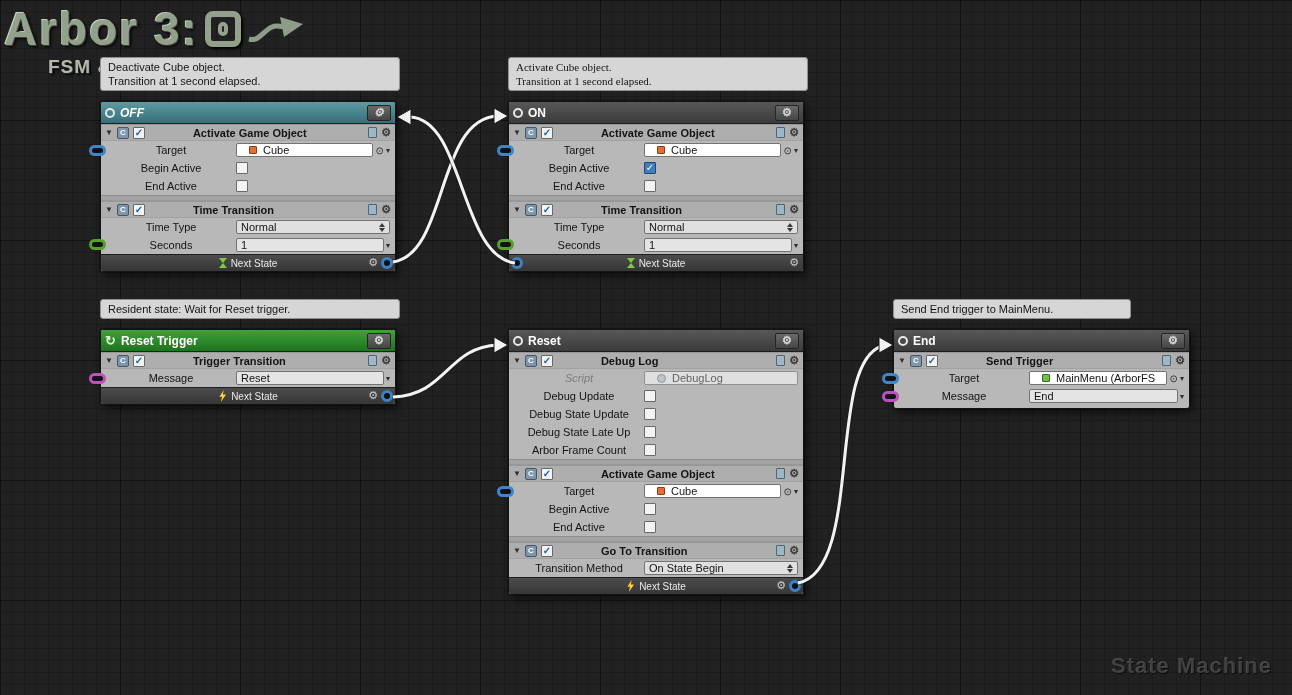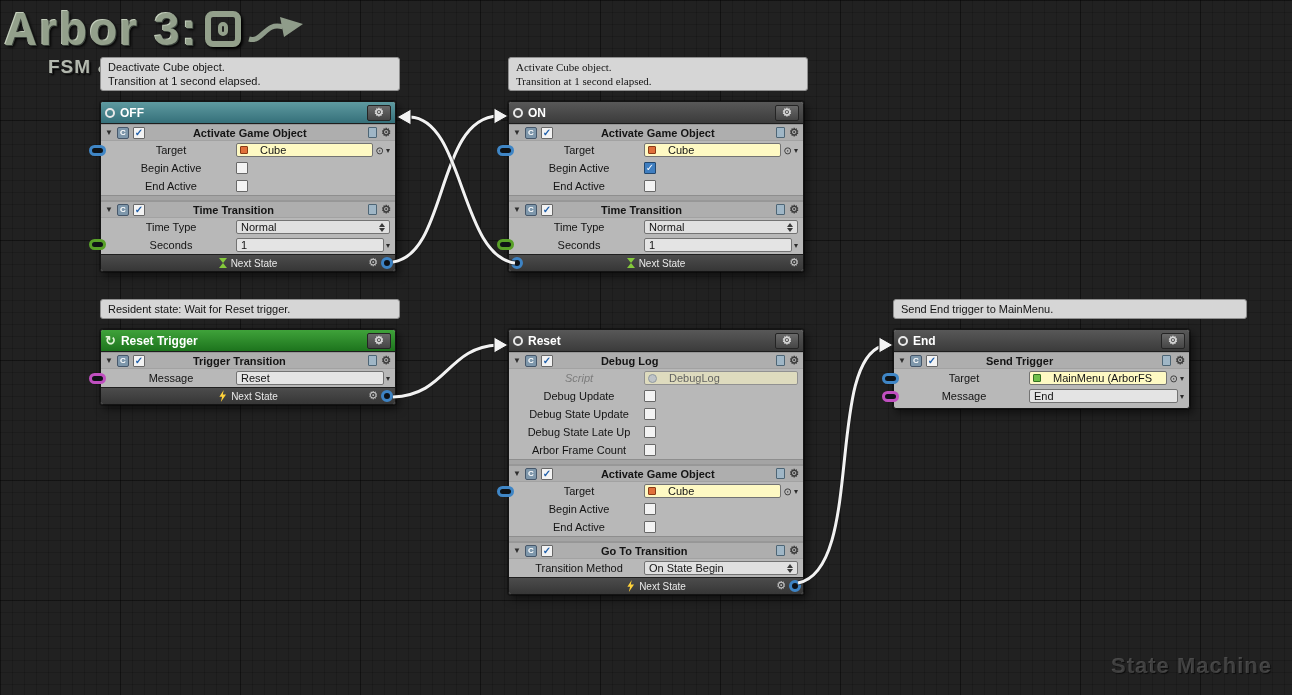--- a/index.html
+++ b/index.html
@@ -35,21 +35,21 @@
   
   .comment{position:absolute;z-index:5;background:#d6d6d6;border:1px solid #8f8f8f;border-radius:3px;
     color:#141414;font-size:11px;line-height:14px;padding:2px 7px;}
   
   .node{position:absolute;z-index:10;width:296px;background:#b8b8b8;border:1px solid #141414;
     border-radius:3px;box-shadow:0 0 0 1px rgba(0,0,0,.3), 3px 4px 8px rgba(0,0,0,.55);
     font-size:11px;color:#141414;}
   .node-header{height:22px;display:flex;align-items:center;gap:5px;padding:0 4px;
     color:#fff;font-weight:bold;font-size:12px;border-bottom:1px solid #1d1d1d;border-radius:2px 2px 0 0;}
   .node-header.dark {background:linear-gradient(#585858,#3b3b3b);}
-  .node-header.teal {background:linear-gradient(#5e9aa0,#35707a);}
+  .node-header.teal {background:linear-gradient(#5e9aa0,#35707a);font-style:italic;}
   .node-header.green{background:linear-gradient(#3fa23a,#1d741d);}
   .state-icon{width:10px;height:10px;border:2px solid #e8e8e8;border-radius:50%;}
   .state-icon.spin{width:auto;height:auto;border:none;color:#dff3d5;font-size:13px;line-height:10px;}
   .hdr-gear{margin-left:auto;width:24px;height:16px;display:flex;align-items:center;justify-content:center;
     background:linear-gradient(#6a6a6a,#454545);border:1px solid #242424;border-radius:2px;
     color:#d8d8d8;font-size:11px;line-height:11px;}
   
   .beh-header{display:flex;align-items:center;gap:4px;height:17px;padding:0 4px;
     background:#aeaeae;border-top:1px solid #979797;border-bottom:1px solid #a2a2a2;font-weight:bold;}
   .fold{font-size:8px;color:#2e2e2e;}
@@ -59,22 +59,22 @@
     display:flex;align-items:center;justify-content:center;font-size:10px;line-height:10px;color:#1f5faa;}
   .cb.on{background:#3f7ec0;border-color:#22476e;color:#fff;}
   .beh-title{white-space:nowrap;margin-left:44px;}
   .beh-right{margin-left:auto;display:flex;align-items:center;gap:4px;}
   .doc-icon{width:9px;height:11px;background:#9fb6c6;border:1px solid #4d6575;border-radius:1px;}
   .gear{color:#3c3c3c;font-size:11px;line-height:11px;}
   
   .row{display:flex;align-items:center;height:18px;padding:0 5px;}
   .row .lbl{width:130px;flex:none;white-space:nowrap;overflow:hidden;text-align:center;}
   .row.disabled .lbl{color:#7c7c7c;font-style:italic;}
-  .obj-field{flex:1;min-width:0;display:flex;align-items:center;gap:12px;height:14px;padding:0 3px;
-    background:#fef9c3;border:1px solid #737373;border-radius:2px;white-space:nowrap;overflow:hidden;}
+  .obj-field{flex:1;min-width:0;display:flex;align-items:center;gap:6px;height:14px;padding:0 12px;
+    background:#ffffff;border:1px solid #737373;border-radius:2px;white-space:nowrap;overflow:hidden;}
   .obj-ico{width:8px;height:8px;flex:none;border-radius:1px;}
   .obj-ico.orange{background:#e0703a;border:1px solid #8a3c16;}
   .obj-ico.green {background:#6fbf4a;border:1px solid #337020;}
   .obj-ico.circle{width:9px;height:9px;border-radius:50%;background:#c3cdd4;border:1px solid #70808c;}
   .row.disabled .obj-field{opacity:.55;}
   .picker{margin-left:3px;font-size:10px;color:#2c2c2c;}
   .drop{margin-left:2px;font-size:8px;color:#2c2c2c;}
   .popup{flex:1;min-width:0;display:flex;align-items:center;height:14px;padding:0 4px;
     background:#e0e0e0;border:1px solid #737373;border-radius:2px;white-space:nowrap;overflow:hidden;}
   .updown{margin-left:auto;display:flex;flex-direction:column;gap:1px;align-items:center;}
@@ -132,21 +132,21 @@
     <div>Deactivate Cube object.</div>
     <div>Transition at 1 second elapsed.</div>
   </div>
   <div class="comment" style="left:508px;top:57px;width:300px;font-family:Liberation Serif, serif;">
     <div>Activate Cube object.</div>
     <div>Transition at 1 second elapsed.</div>
   </div>
   <div class="comment" style="left:100px;top:299px;width:300px;">
     <div>Resident state: Wait for Reset trigger.</div>
   </div>
-  <div class="comment" style="left:893px;top:299px;width:354px;">
+  <div class="comment" style="left:893px;top:299px;width:238px;">
     <div>Send End trigger to MainMenu.</div>
   </div>
 
   <div class="node" style="left:100px;top:101px;">
     <span class="in-port blue" style="top:43px;"></span>
     <span class="in-port green" style="top:137px;"></span>
     <div class="node-header teal">
       <span class="state-icon"></span>
       <span>OFF</span>
       <span class="hdr-gear">

